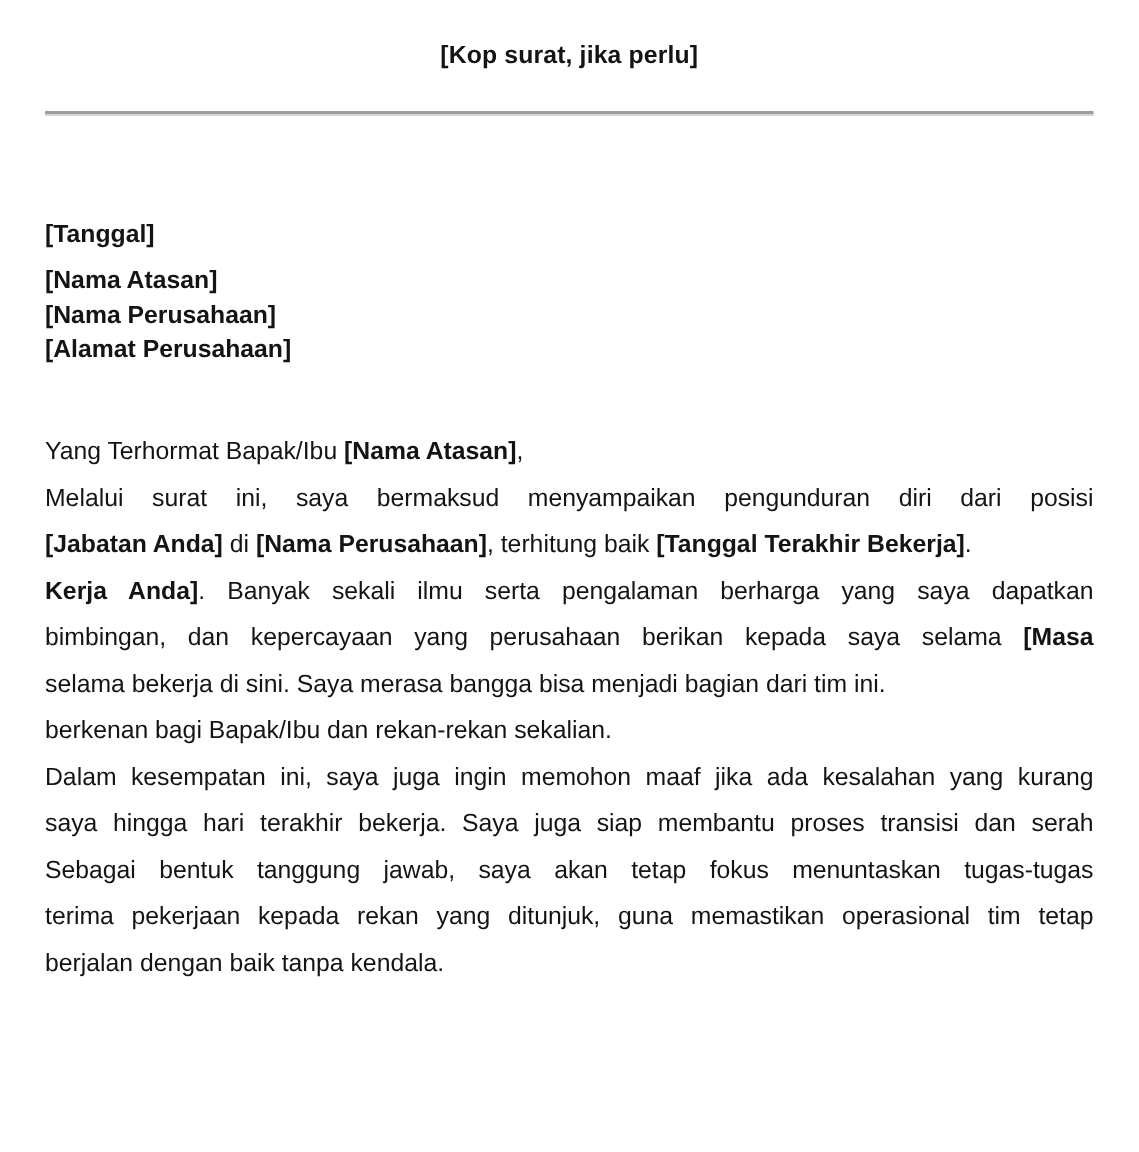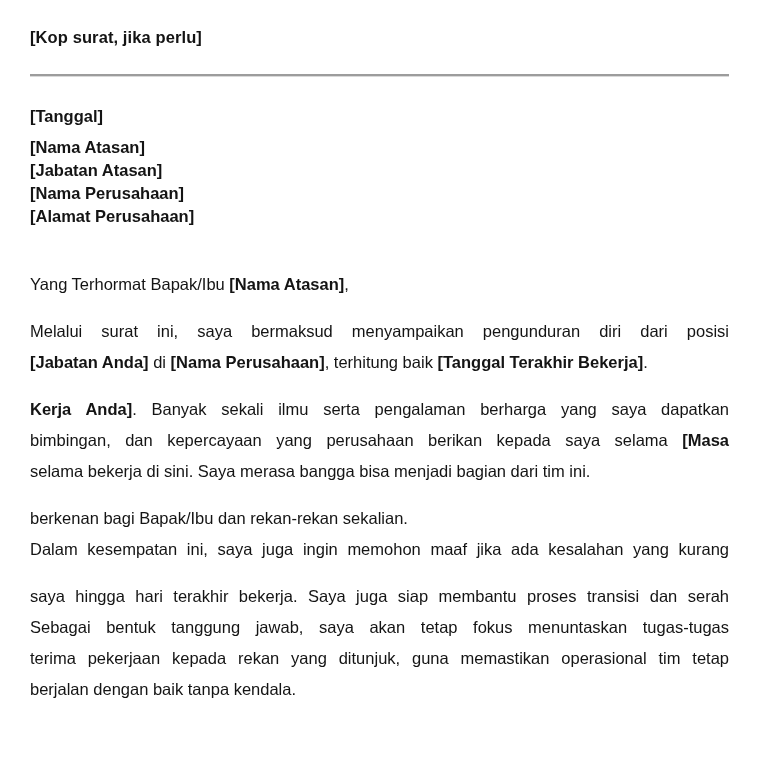--- a/index.html
+++ b/index.html
@@ -17,50 +17,49 @@
   .page {
     box-sizing: border-box;
     width: 759px;
     height: 768px;
     padding: 25px 30px 0 30px;
     background: #ffffff;
   }
   .letterhead {
     font-size: 16.5px;
     font-weight: 700;
-    text-align: left;
+    text-align: center;
     line-height: 24px;
     letter-spacing: 0.1px;
   }
   .divider {
     height: 2px;
     margin-top: 25px;
     background: #9c9c9c;
     border-bottom: 1px solid #d9d9d9;
     box-sizing: content-box;
   }
   .date {
-    margin-top: 28px;
+    margin-top: 68px;
     font-size: 16.5px;
     font-weight: 700;
     line-height: 22px;
   }
   .recipient {
     margin-top: 9px;
     font-size: 16.5px;
     font-weight: 700;
   }
   .recipient-line {
     line-height: 23px;
   }
   .salutation {
     margin-top: 41px;
   }
   .paragraph {
-    margin-top: 16px;
   }
   .line {
     font-size: 16.5px;
     line-height: 31px;
     white-space: normal;
   }
   .line.just {
     text-align: justify;
     text-align-last: justify;
   }
@@ -72,21 +71,20 @@
 
 <div class="page">
   <div class="letterhead">[Kop surat, jika perlu]</div>
 
   <div class="divider"></div>
 
   <div class="date">[Tanggal]</div>
 
   <div class="recipient">
       <div class="recipient-line">[Nama Atasan]</div>
-      <div class="recipient-line">[Jabatan Atasan]</div>
       <div class="recipient-line">[Nama Perusahaan]</div>
       <div class="recipient-line">[Alamat Perusahaan]</div>
     </div>
 
   <div class="line salutation"><span class="r">Yang Terhormat Bapak/Ibu </span><span class="b">[Nama Atasan]</span><span class="r">,</span></div>
 
   <div>
       <div class="paragraph">
         <div class="line just"><span class="r">Melalui surat ini, saya bermaksud menyampaikan pengunduran diri dari posisi</span></div>
         <div class="line"><span class="b">[Jabatan Anda]</span><span class="r"> di </span><span class="b">[Nama Perusahaan]</span><span class="r">, terhitung baik </span><span class="b">[Tanggal Terakhir Bekerja]</span><span class="r">.</span></div>

